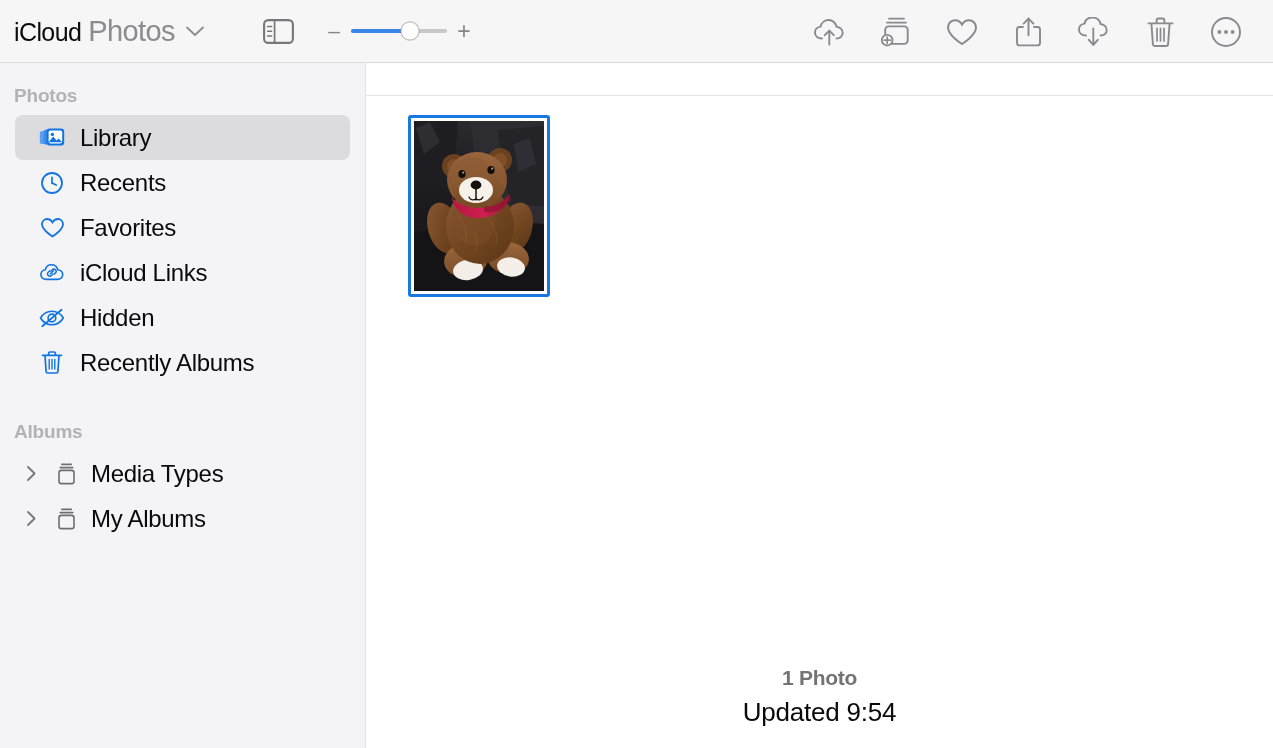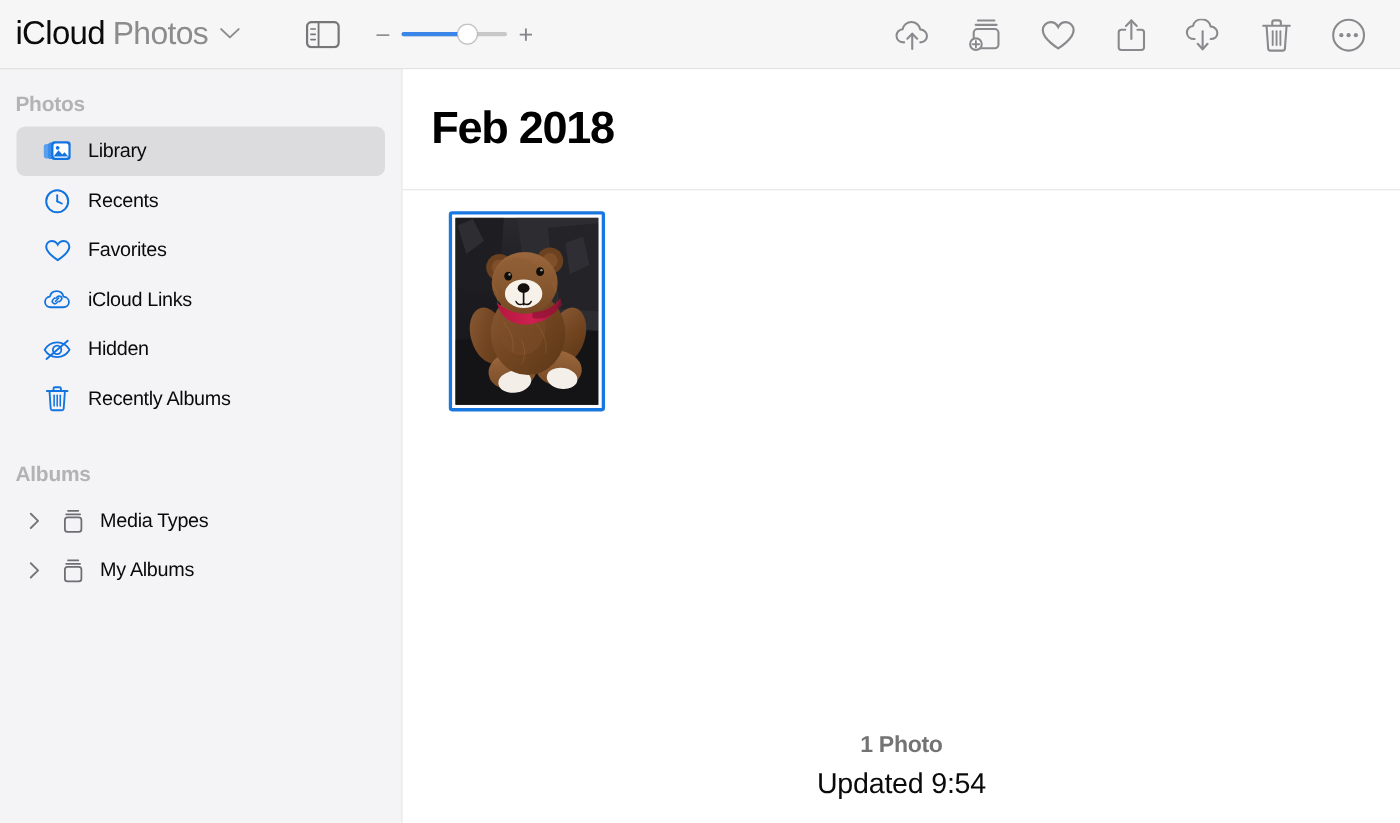--- a/index.html
+++ b/index.html
@@ -19,21 +19,21 @@
     border-bottom: 1px solid #dcdcdc;
     display: flex; align-items: center;
     position: relative;
   }
   .title-wrap {
     display: flex; align-items: baseline;
     margin-left: 14px;
     gap: 7px;
   }
   .title-primary {
-    font-size: 30px; font-weight: 400; color: #0b0b0b;
+    font-size: 25px; font-weight: 400; color: #0b0b0b;
     letter-spacing: -0.6px;
     text-align: right;
   }
   .title-secondary {
     font-size: 29px; font-weight: 400; color: #8c8c8e;
     letter-spacing: -0.6px;
   }
   .title-chevron { margin-left: 3px; position: relative; top: -3px; }
 
   .toolbar-left-group {
@@ -117,21 +117,21 @@
   .nav-item {
     height: 45px;
     margin: 0 15px;
     border-radius: 8px;
     display: flex; align-items: center;
     padding-left: 24px;
     gap: 15px;
   }
   .nav-item.selected { background: #dcdcde; }
   .nav-label {
-    font-size: 18px; color: #0a0a0a;
+    font-size: 24px; color: #0a0a0a;
     letter-spacing: -0.3px;
   }
   .nav-icon {
     width: 26px; height: 26px;
     display: flex; align-items: center; justify-content: center;
     color: #1274e0;
     flex: 0 0 26px;
   }
   .album-item {
     height: 45px;
@@ -419,21 +419,20 @@
             <rect x="4" y="8.4" width="15" height="13.2" rx="2.4" fill="none" stroke="#6e6e72" stroke-width="1.6"></rect>
           </svg>
         </span>
         <span class="nav-label">My Albums</span>
       </div>
 
     </div>
 
     <div class="content">
 
-      <div class="month-title">Feb 2018</div>
       <div class="month-divider"></div>
 
       <div class="photo-grid">
         <div class="photo-tile">
           <div class="photo-inner">
             <svg viewBox="0 0 130 172" preserveAspectRatio="xMidYMid slice">
               <defs>
                 <linearGradient id="furG" x1="0" y1="0" x2="1" y2="1">
                   <stop offset="0%" stop-color="#8a5a36"></stop>
                   <stop offset="55%" stop-color="#70441f"></stop>

